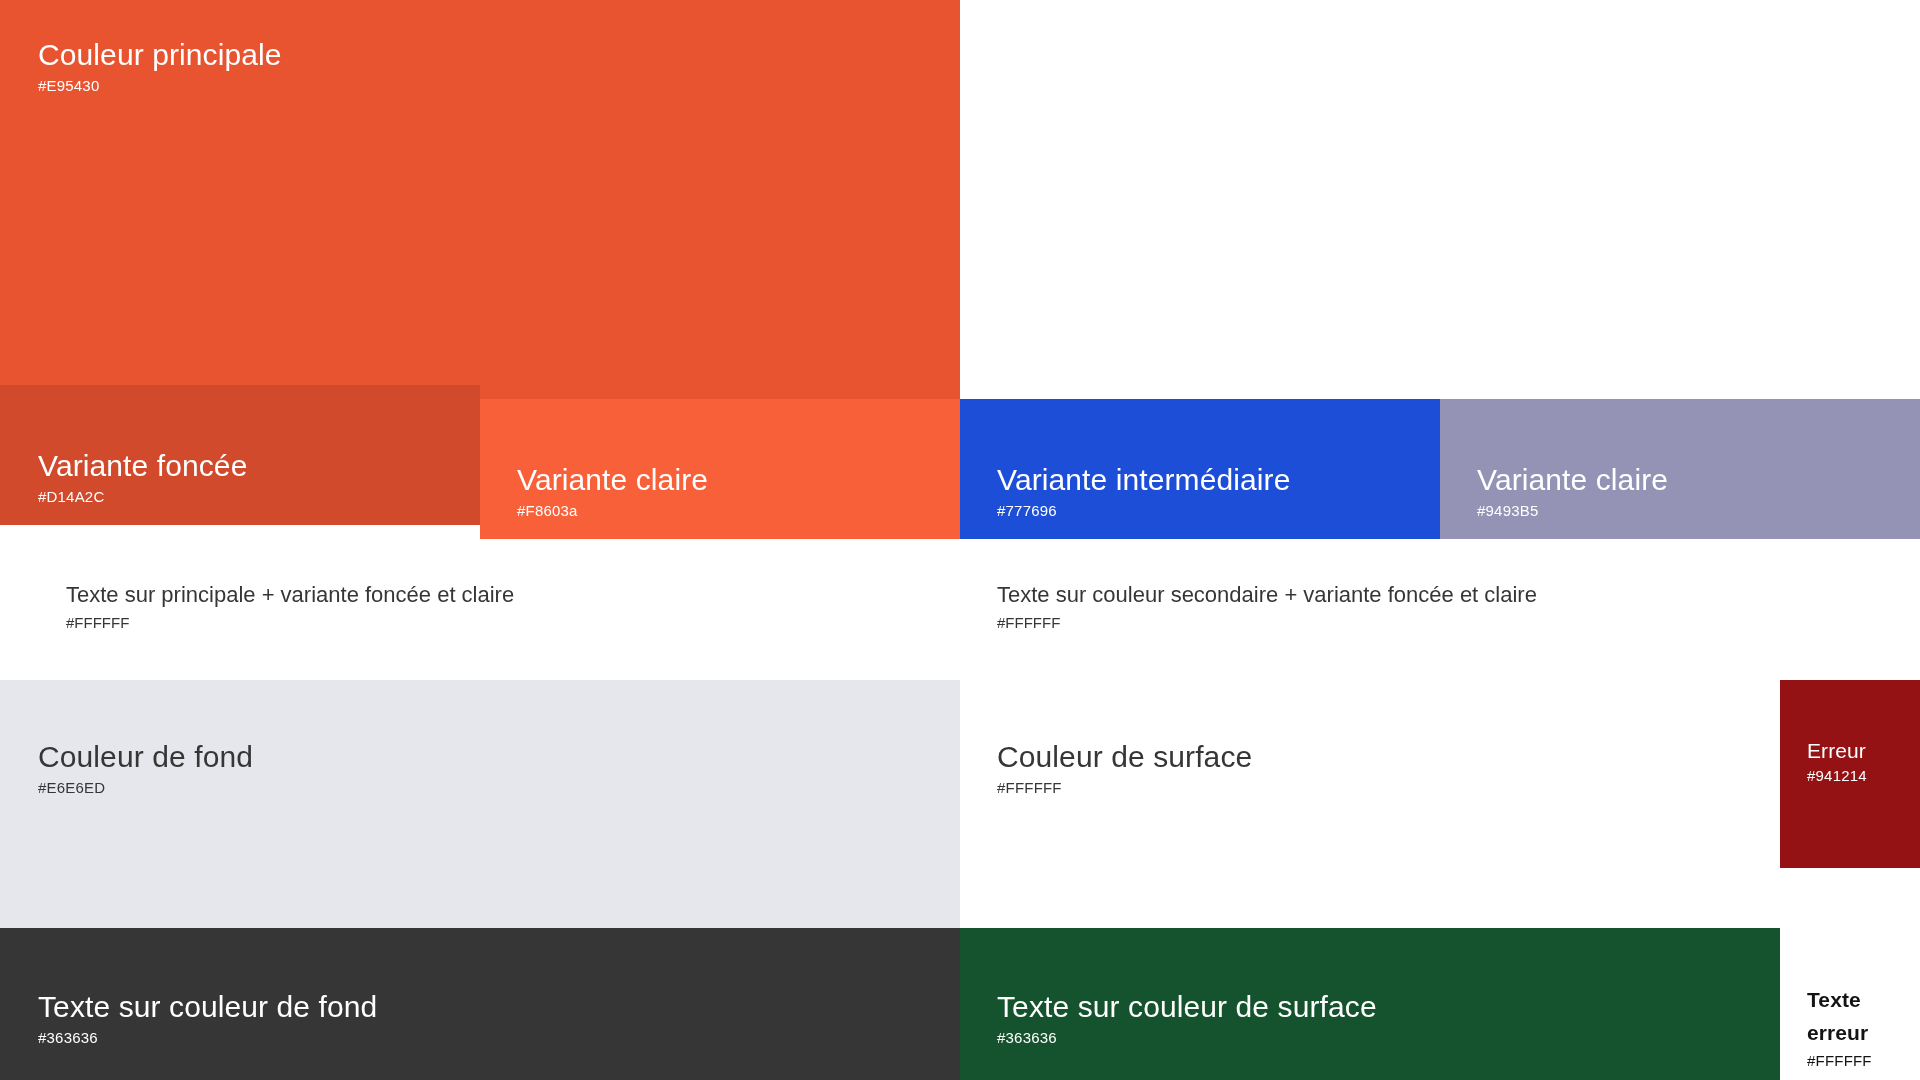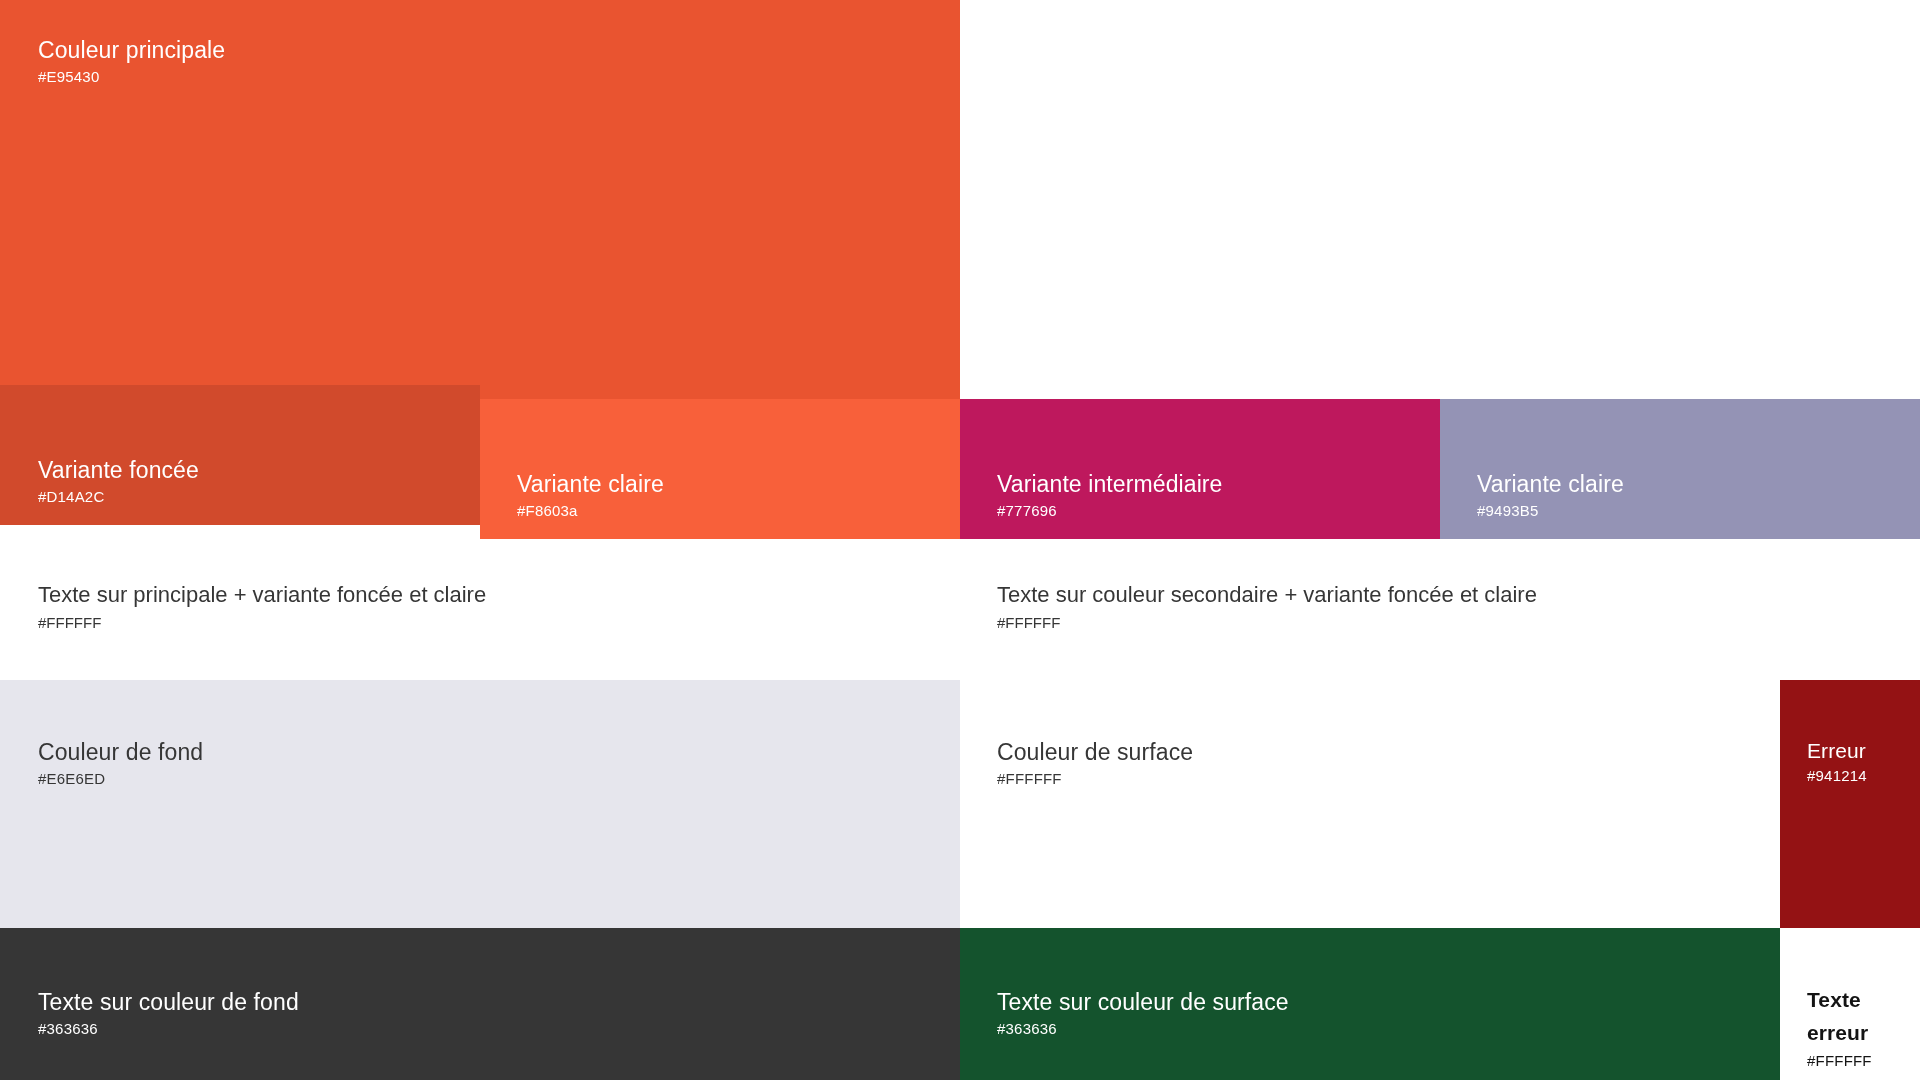--- a/index.html
+++ b/index.html
@@ -12,21 +12,21 @@
   }
   .canvas {
     position:relative;
     width:1920px; height:1080px;
   }
   .swatch {
     position:absolute;
     overflow:hidden;
   }
   .swatch-label {
-    font-size:23px;
+    font-size:30px;
     font-weight:400;
     line-height:1.25;
     letter-spacing:0.1px;
     white-space:nowrap;
   }
   .swatch-hex {
     font-size:15px;
     font-weight:400;
     line-height:1.35;
     letter-spacing:0.2px;
@@ -52,21 +52,21 @@
   #text-on-primary   { left:0;    top:539px; width:960px;  height:141px; background:#FFFFFF; }
   #text-on-secondary { left:960px; top:539px; width:960px; height:141px; background:#FFFFFF; }
   #text-on-primary .inner  { position:absolute; left:38px; top:42px; }
   #text-on-secondary .inner{ position:absolute; left:37px; top:42px; }
   .spec-label { font-size:22px; color:#363636; line-height:1.25; white-space:nowrap; }
   .spec-hex   { font-size:15px; color:#363636; line-height:1.35; margin-top:4px; white-space:nowrap; }
 
   
   #bg-color   { left:0;     top:680px; width:960px;  height:248px; }
   #surface    { left:960px; top:680px; width:820px;  height:248px; }
-  #error      { left:1780px;top:680px; width:140px;  height:248px; }
+  #error      { left:1780px;top:680px; width:140px;  height:188px; }
   #bg-color .inner { position:absolute; left:38px; top:58px; }
   #surface .inner  { position:absolute; left:37px; top:58px; }
   #error .inner    { position:absolute; left:27px; top:58px; }
   #error .swatch-label { font-size:21px; }
   #error .swatch-hex   { font-size:15px; }
 
   
   #text-on-bg      { left:0;     top:928px; width:960px; height:152px; }
   #text-on-surface { left:960px; top:928px; width:820px; height:152px; }
   #error-text      { left:1780px;top:928px; width:140px; height:152px; }
@@ -98,35 +98,35 @@
     </div>
   </div>
 
   <div class="swatch variant" id="var-light" style="background-color: rgb(248, 96, 58); color: rgb(255, 255, 255);">
     <div class="inner">
       <div class="swatch-label">Variante claire</div>
       <div class="swatch-hex">#F8603a</div>
     </div>
   </div>
 
-  <div class="swatch variant" id="var-mid" style="background-color: #be185d; color: rgb(255, 255, 255);">
+  <div class="swatch variant" id="var-mid" style="background-color: #1d4ed8; color: rgb(255, 255, 255);">
     <div class="inner">
       <div class="swatch-label">Variante intermédiaire</div>
       <div class="swatch-hex">#777696</div>
     </div>
   </div>
 
   <div class="swatch variant" id="var-light2" style="background-color: rgb(148, 147, 181); color: rgb(255, 255, 255);">
     <div class="inner">
       <div class="swatch-label">Variante claire</div>
       <div class="swatch-hex">#9493B5</div>
     </div>
   </div>
 
-  <div class="swatch" id="text-on-primary" style="background-color: rgb(255, 255, 255);">
+  <div class="swatch" id="text-on-primary" style="background-color: rgb(255, 255, 255); margin-left: 28px;">
     <div class="inner">
       <div class="spec-label">Texte sur principale + variante foncée et claire</div>
       <div class="spec-hex">#FFFFFF</div>
     </div>
   </div>
 
   <div class="swatch" id="text-on-secondary" style="background-color: rgb(255, 255, 255);">
     <div class="inner">
       <div class="spec-label">Texte sur couleur secondaire + variante foncée et claire</div>
       <div class="spec-hex">#FFFFFF</div>

